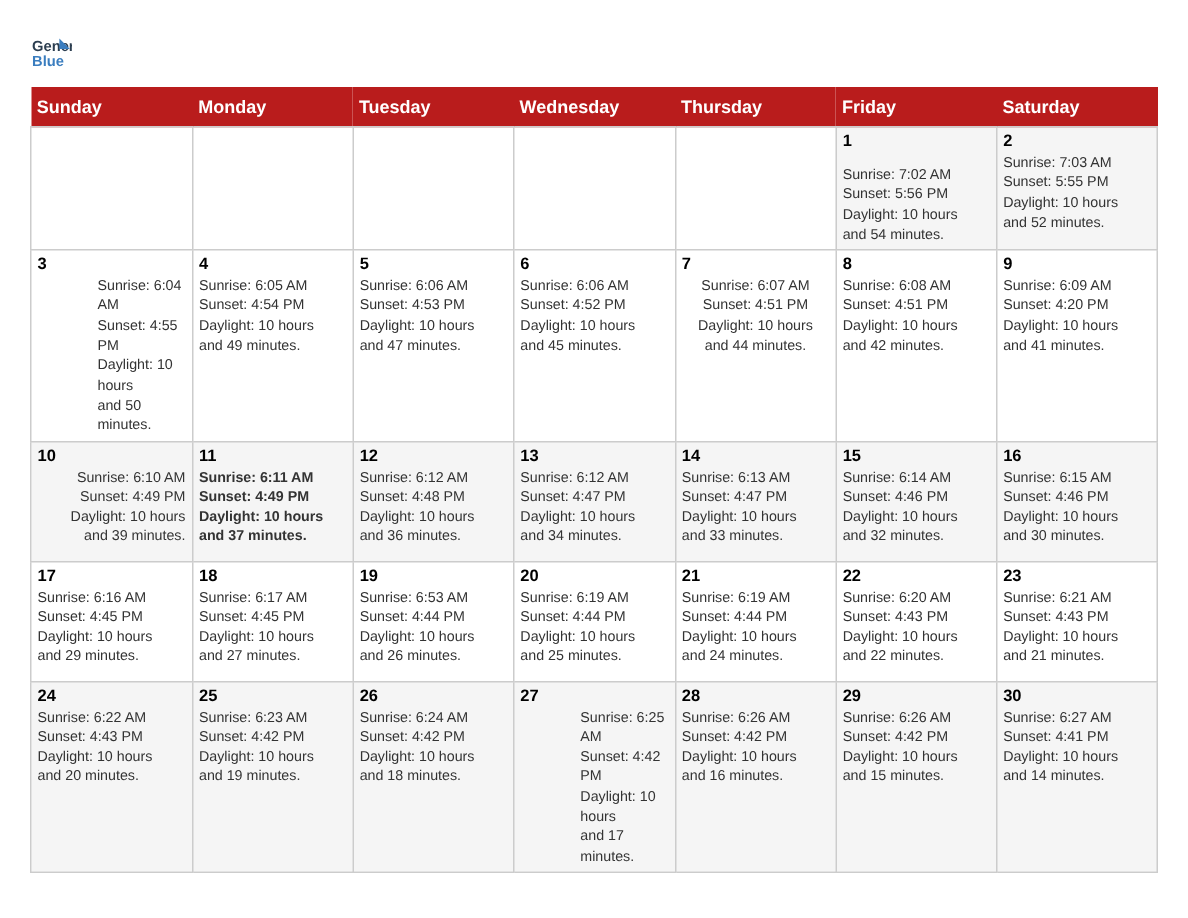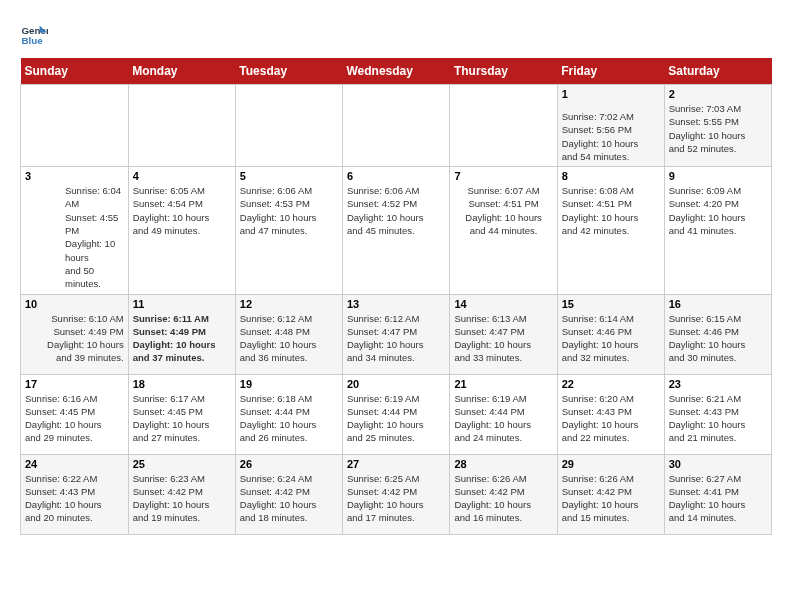--- a/index.html
+++ b/index.html
@@ -244,21 +244,21 @@
         </td>
         <td>
           <div class="day-num">18</div>
           <div class="day-info" style="white-space: pre-line;">Sunrise: 6:17 AM
 Sunset: 4:45 PM
 Daylight: 10 hours
 and 27 minutes.</div>
         </td>
         <td>
           <div class="day-num">19</div>
-          <div class="day-info" style="white-space: pre-line;">Sunrise: 6:18 AM
+          <div class="day-info" style="white-space: pre-line;">Sunrise: 6:53 AM
 Sunset: 4:44 PM
 Daylight: 10 hours
 and 26 minutes.</div>
         </td>
         <td>
           <div class="day-num">20</div>
           <div class="day-info" style="white-space: pre-line;">Sunrise: 6:19 AM
 Sunset: 4:44 PM
 Daylight: 10 hours
 and 25 minutes.</div>
@@ -302,21 +302,21 @@
         </td>
         <td>
           <div class="day-num">26</div>
           <div class="day-info" style="white-space: pre-line;">Sunrise: 6:24 AM
 Sunset: 4:42 PM
 Daylight: 10 hours
 and 18 minutes.</div>
         </td>
         <td>
           <div class="day-num">27</div>
-          <div class="day-info" style="white-space: pre-line;">Sunrise: 6:25 AM
+          <div class="day-info" style="white-space: pre-line; margin-left: 40px;">Sunrise: 6:25 AM
 Sunset: 4:42 PM
 Daylight: 10 hours
 and 17 minutes.</div>
         </td>
         <td>
           <div class="day-num">28</div>
           <div class="day-info" style="white-space: pre-line;">Sunrise: 6:26 AM
 Sunset: 4:42 PM
 Daylight: 10 hours
 and 16 minutes.</div>

